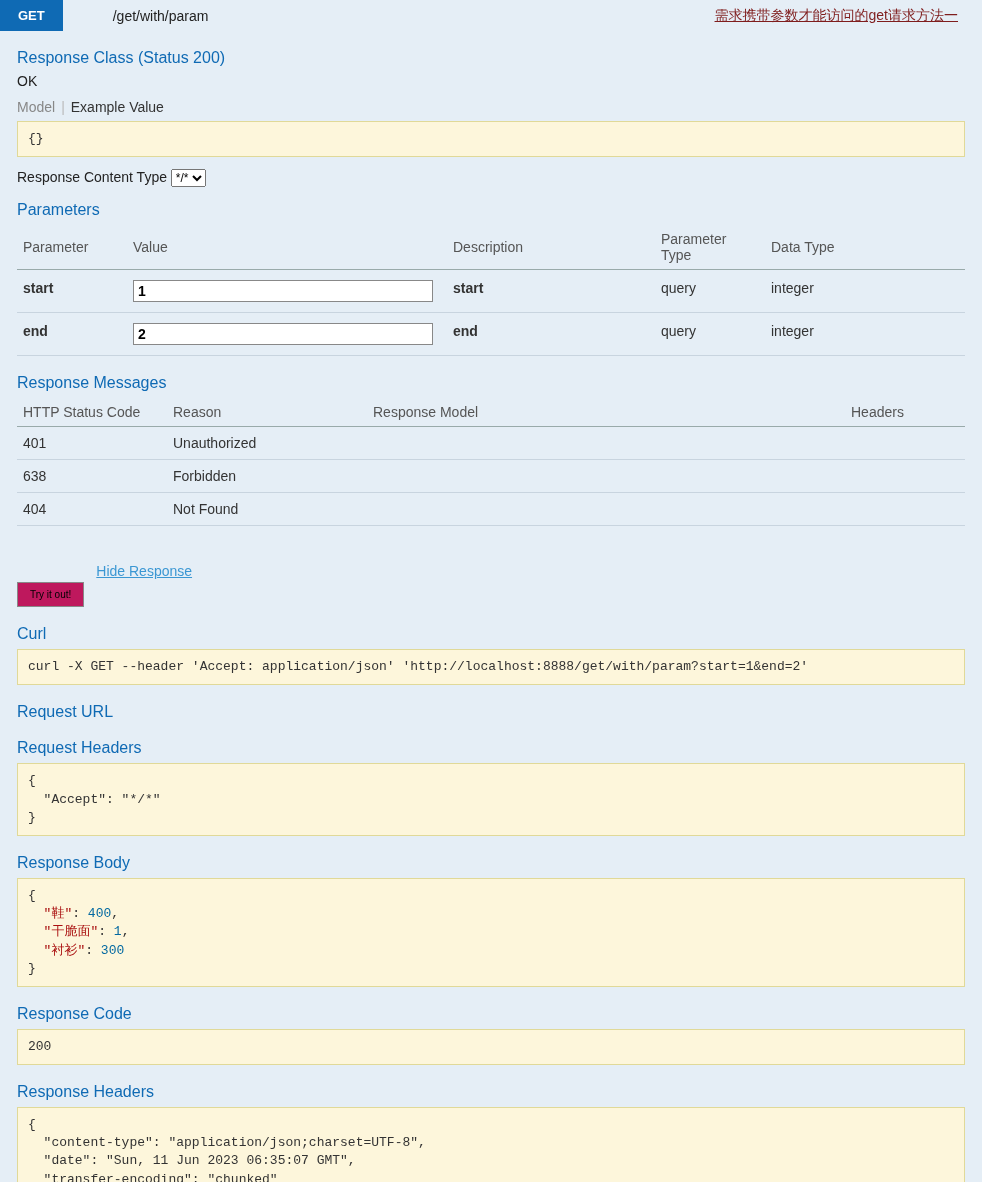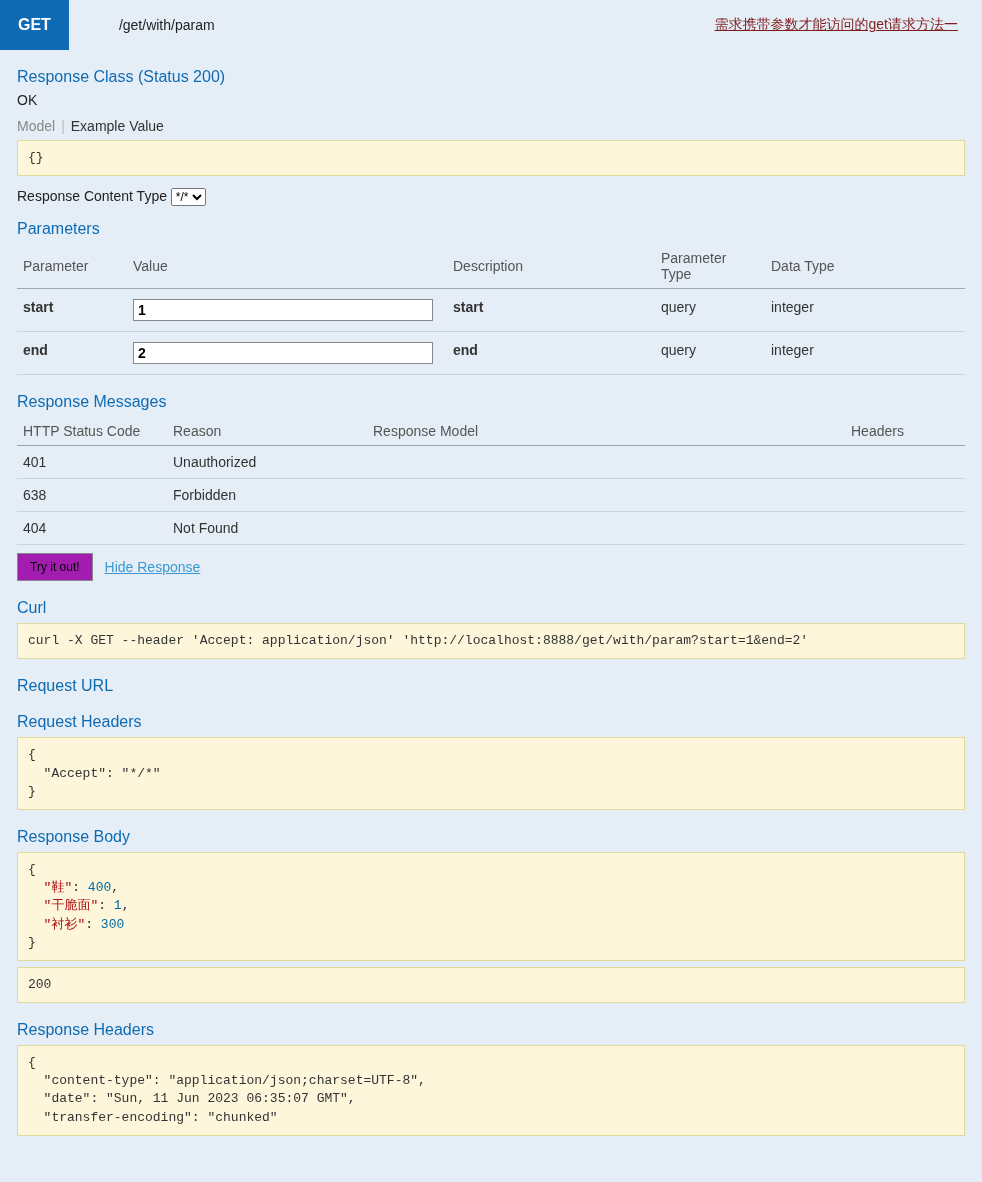--- a/index.html
+++ b/index.html
@@ -13,22 +13,22 @@
   }
   .op-header {
     display: flex;
     align-items: center;
     margin: 0 -5px;
   }
   .method-badge {
     background: #0f6ab4;
     color: #fff;
     font-weight: bold;
-    padding: 16px 18px;
-    font-size: 16px;
+    padding: 8px 18px;
+    font-size: 13px;
   }
   .op-path {
     flex: 1;
     padding-left: 10px;
     color: #222;
     margin-left: 40px;
   }
   .op-desc {
     color: #7f1d1d;
     font-size: 14px;
@@ -100,25 +100,26 @@
     border-bottom: 1px solid #9aa;
     font-size: 14px;
   }
   table.msgs td {
     padding: 8px 6px;
     border-bottom: 1px solid #c8d4df;
     font-size: 14px;
   }
   .try-row { margin-top: 8px; display:flex; align-items:center; gap:12px;}
   button.try {
-    background: #a21caf;
+    background: #be185d;
     border: 1px solid #888;
     padding: 6px 12px;
-    font-size: 12px;
+    font-size: 10px;
     cursor: pointer;
+    margin-top: 48px;
   }
   a.hide { color: #3b97d3; font-size: 14px; text-decoration: underline; }
   .json-key { color: #a11; }
   .json-num { color: #0369a1; }
 </style>
 </head>
 <body>
 
 <div class="op-header">
   <div class="method-badge">GET</div>
@@ -220,20 +221,21 @@
 }</div>
 
   <h4>Response Body</h4>
   <div class="prebox big" id="resp-body">{
   <span class="json-key">"鞋"</span>: <span class="json-num">400</span>,
   <span class="json-key">"干脆面"</span>: <span class="json-num">1</span>,
   <span class="json-key">"衬衫"</span>: <span class="json-num">300</span>
 }
 </div>
 
+  <h4>Response Code</h4>
   <div class="prebox">200</div>
 
   <h4>Response Headers</h4>
   <div class="prebox">{
   "content-type": "application/json;charset=UTF-8",
   "date": "Sun, 11 Jun 2023 06:35:07 GMT",
   "transfer-encoding": "chunked"</div>
 
 </div>
 

